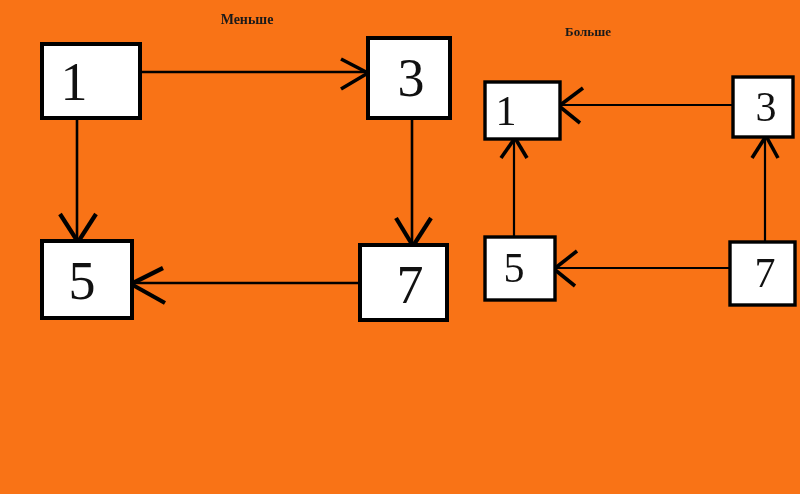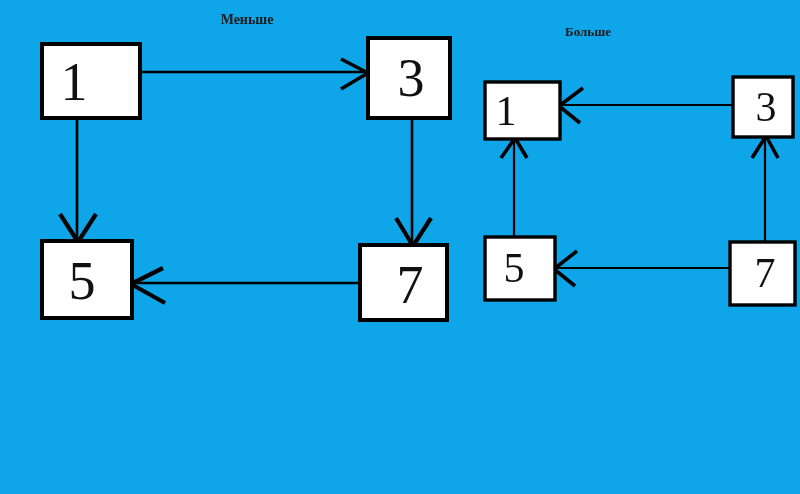--- a/index.html
+++ b/index.html
@@ -10,21 +10,21 @@
   body {
     width: 800px;
     height: 494px;
     overflow: hidden;
     font-family: "Liberation Serif", serif;
   }
   #canvas-wrap {
     position: relative;
     width: 800px;
     height: 494px;
-    background: #0ea5e9;
+    background: #f97316;
   }
   svg.diagram-svg {
     position: absolute;
     left: 0;
     top: 0;
     width: 800px;
     height: 494px;
     display: block;
   }
   .node-box {

